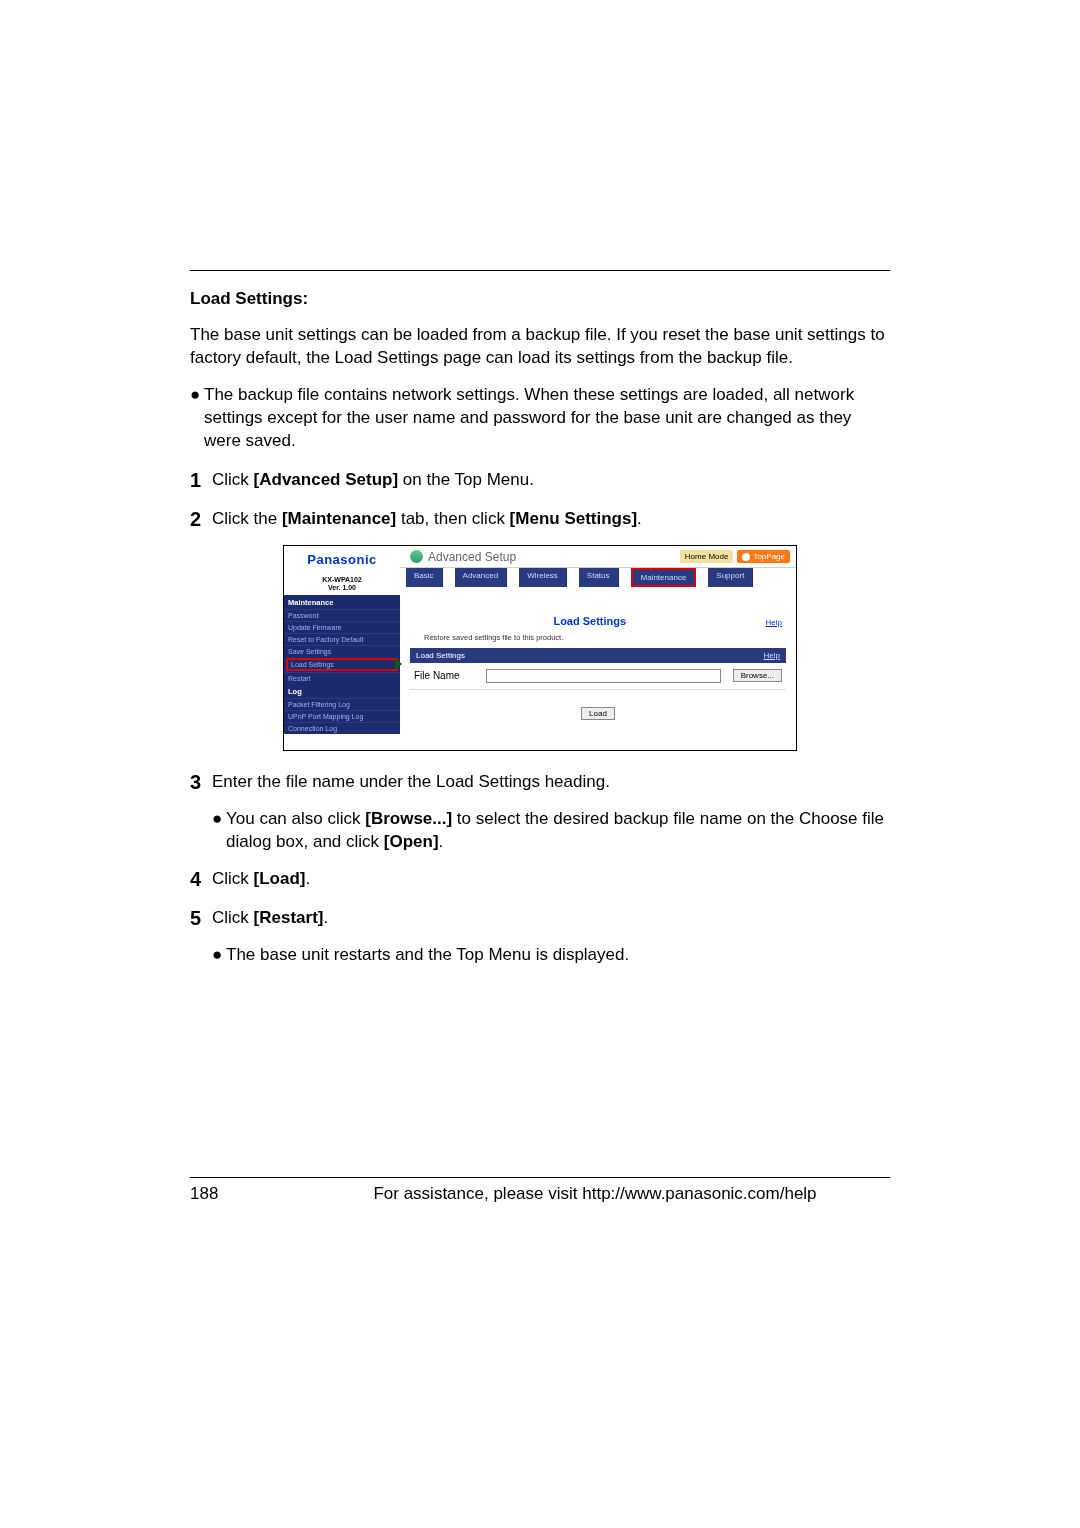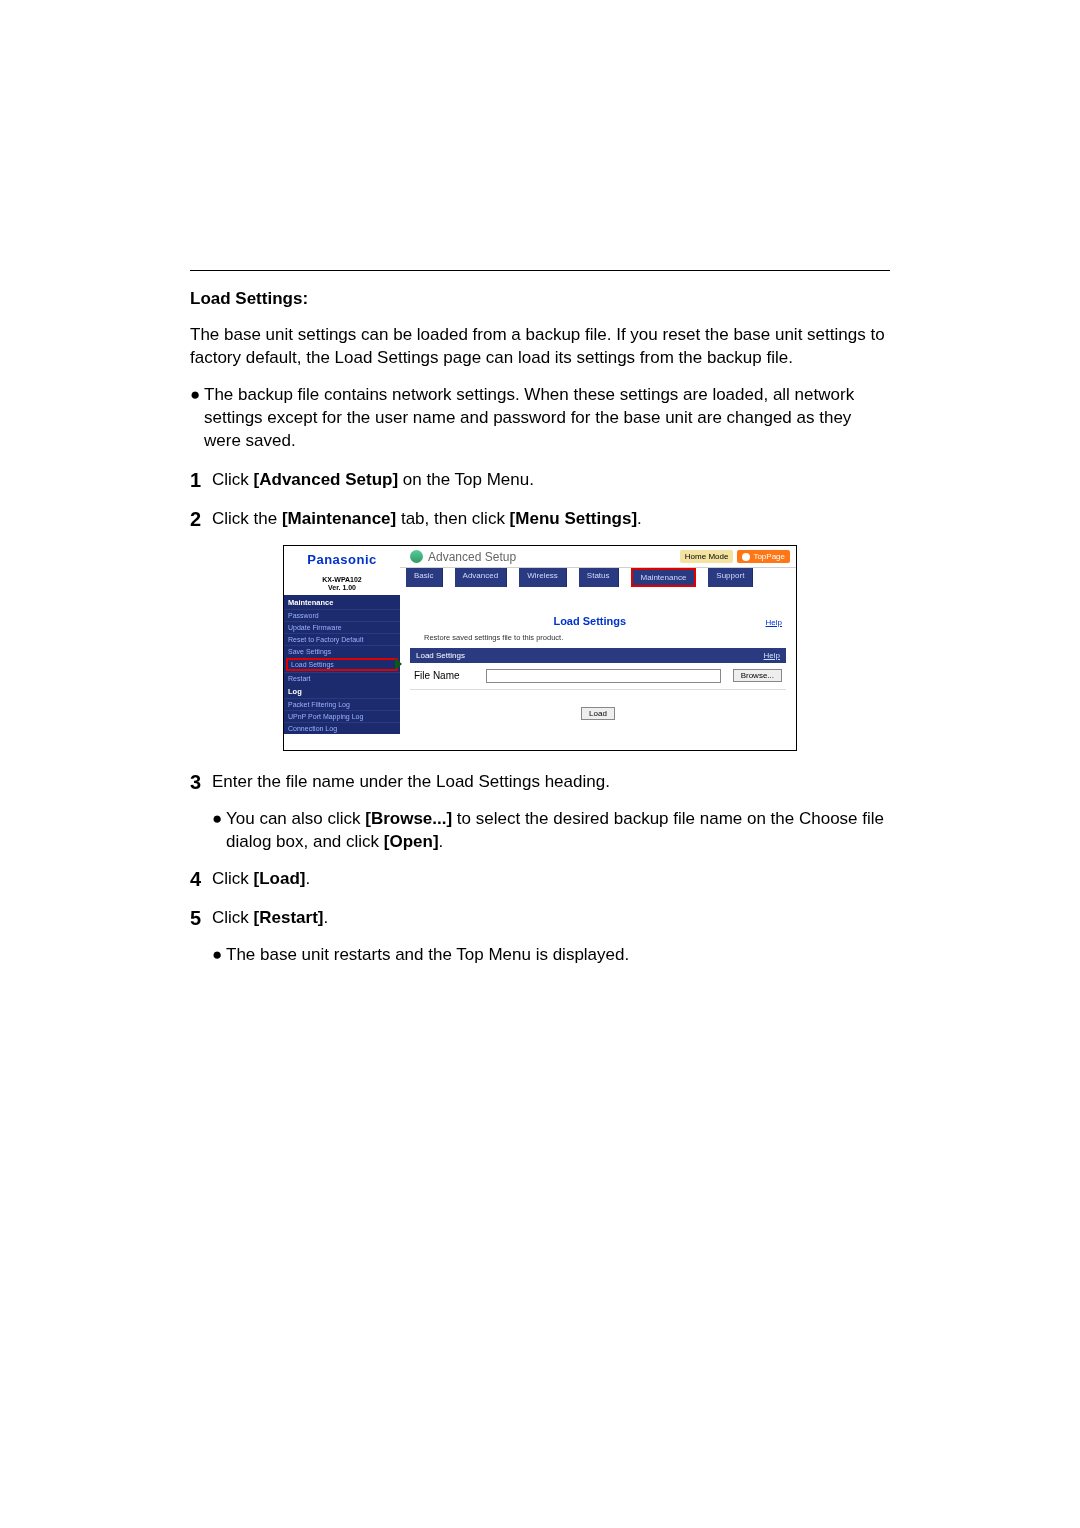--- a/index.html
+++ b/index.html
@@ -398,14 +398,18 @@
     <div class="num">5</div>
     <div class="txt">
       <span>Click </span><span class="b">[Restart]</span><span>.</span>
     </div>
   </div>
   <div class="sub-bullet">
     <div class="dot">●</div>
     <div class="txt">The base unit restarts and the Top Menu is displayed.</div>
   </div>
 
+  <div class="footer">
+    <div class="pg">188</div>
+    <div class="msg">For assistance, please visit http://www.panasonic.com/help</div>
+  </div>
 
 </div>
 
 </body></html>

